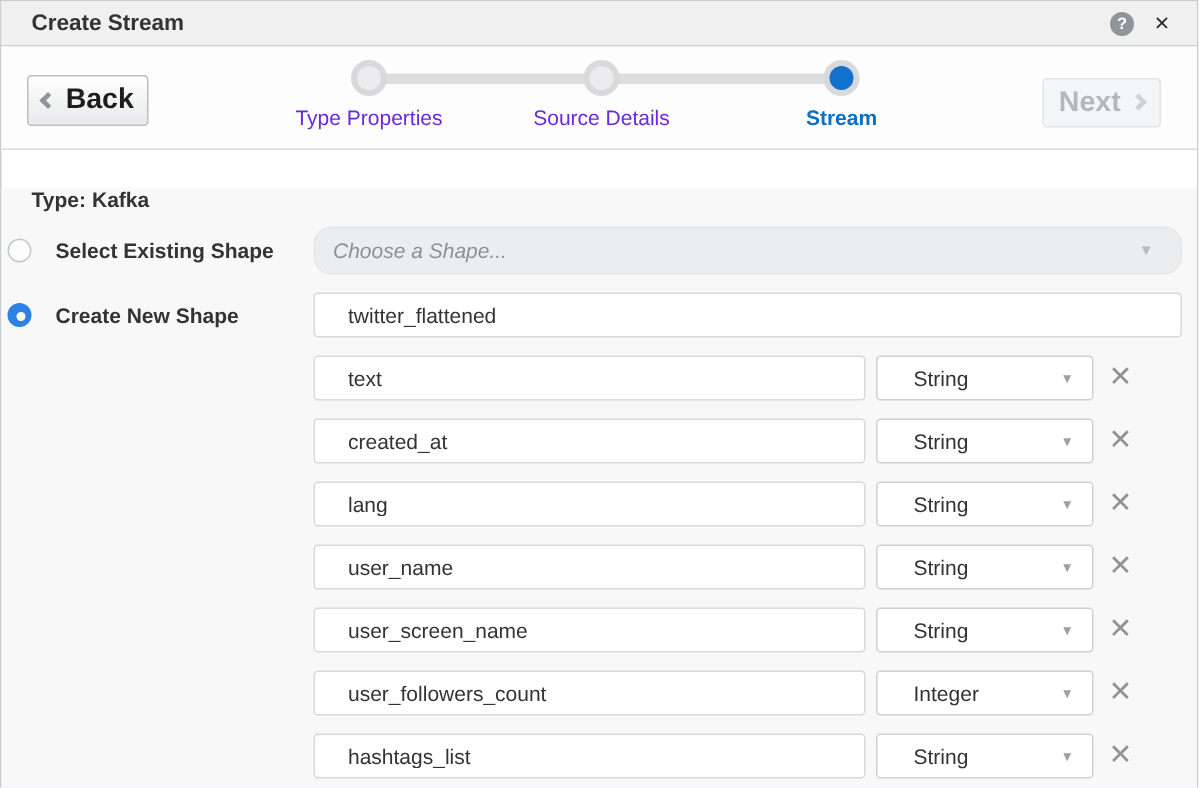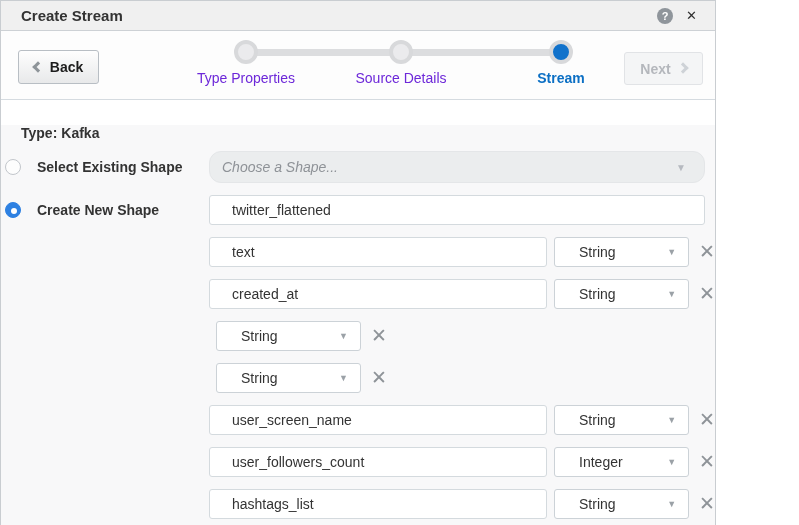--- a/index.html
+++ b/index.html
@@ -1,37 +1,37 @@
 <!DOCTYPE html>
 <html><head>
 <meta charset="utf-8">
 <style>
   * { margin:0; padding:0; box-sizing:border-box; }
   html,body { width:799px; height:525px; overflow:hidden; }
   body { font-family:"Liberation Sans","DejaVu Sans",sans-serif; color:#333; }
 
-  .dialog { width:716px; height:525px; border:1px solid #c9cdd1; background:#fff; }
+  .dialog { width:799px; height:525px; border:1px solid #c9cdd1; background:#fff; }
 
   
   .titlebar { height:30px; background:#f0f0f0; border-bottom:1px solid #cdd1d5;
               display:flex; align-items:center; padding:0 18px 0 20px; }
   .title { font-size:15px; font-weight:bold; color:#333; }
   .titlebar-right { margin-left:auto; display:flex; align-items:center; gap:13px; }
   .help-btn { width:16px; height:16px; border-radius:50%; background:#8f959b; color:#fff;
               font-size:11px; font-weight:bold; display:flex; align-items:center;
               justify-content:center; cursor:pointer; }
   .close-btn { font-size:13px; font-weight:bold; color:#2e2e2e; cursor:pointer; line-height:16px; }
 
   
   .wizardbar { position:relative; height:69px; background:#fdfdfd; border-bottom:1px solid #d5dbe0; }
   .btn { display:inline-flex; align-items:center; justify-content:center; gap:8px;
-         border-radius:3px; font-size:14px; font-weight:bold; cursor:pointer; }
+         border-radius:3px; font-size:19px; font-weight:bold; cursor:pointer; }
   .back-btn { position:absolute; left:17px; top:19px; width:81px; height:34px;
               background:linear-gradient(#fefefe,#e8e9ea); border:1px solid #b8bec4; color:#1d1d1d; }
-  .next-btn { position:absolute; right:12px; top:21px; width:79px; height:33px;
+  .next-btn { position:absolute; right:24px; top:21px; width:79px; height:33px;
               background:#f4f5f6; border:1px solid #e1e3e6; color:#b4b7bc; cursor:default; }
   .chev { width:8px; height:8px; border-style:solid; border-color:#8e9499; border-width:0; display:inline-block; }
   .chev-left  { border-left-width:3px; border-bottom-width:3px; transform:rotate(45deg); margin-top:-1px; }
   .chev-right { border-right-width:3px; border-top-width:3px; transform:rotate(45deg);
                 border-color:#ced2d7; margin-top:-1px; }
 
   .step-track { position:absolute; left:245px; top:18px; width:315px; height:7px;
                 background:#dcdddf; border-radius:4px; }
   .step { position:absolute; top:0; }
   .step-dot { position:absolute; top:9px; width:24px; height:24px; border-radius:50%;
@@ -152,28 +152,30 @@
   <div class="field-row">
     <input class="text-input field-name" value="created_at" style="">
     <div class="select">
       <span class="sel-label">String</span>
       <span class="caret">▼</span>
     </div>
     <span class="remove">✕</span>
   </div>
 
   <div class="field-row">
-    <div class="select">
-      <span class="sel-label">String</span>
-      <span class="caret">▼</span>
-    </div>
-    <span class="remove">✕</span>
-  </div>
-
-  <div class="field-row">
+    <input class="text-input field-name" value="lang" style="">
+    <div class="select">
+      <span class="sel-label">String</span>
+      <span class="caret">▼</span>
+    </div>
+    <span class="remove">✕</span>
+  </div>
+
+  <div class="field-row">
+    <input class="text-input field-name" value="user_name" style="">
     <div class="select">
       <span class="sel-label">String</span>
       <span class="caret">▼</span>
     </div>
     <span class="remove">✕</span>
   </div>
 
   <div class="field-row">
     <input class="text-input field-name" value="user_screen_name" style="">
     <div class="select">

